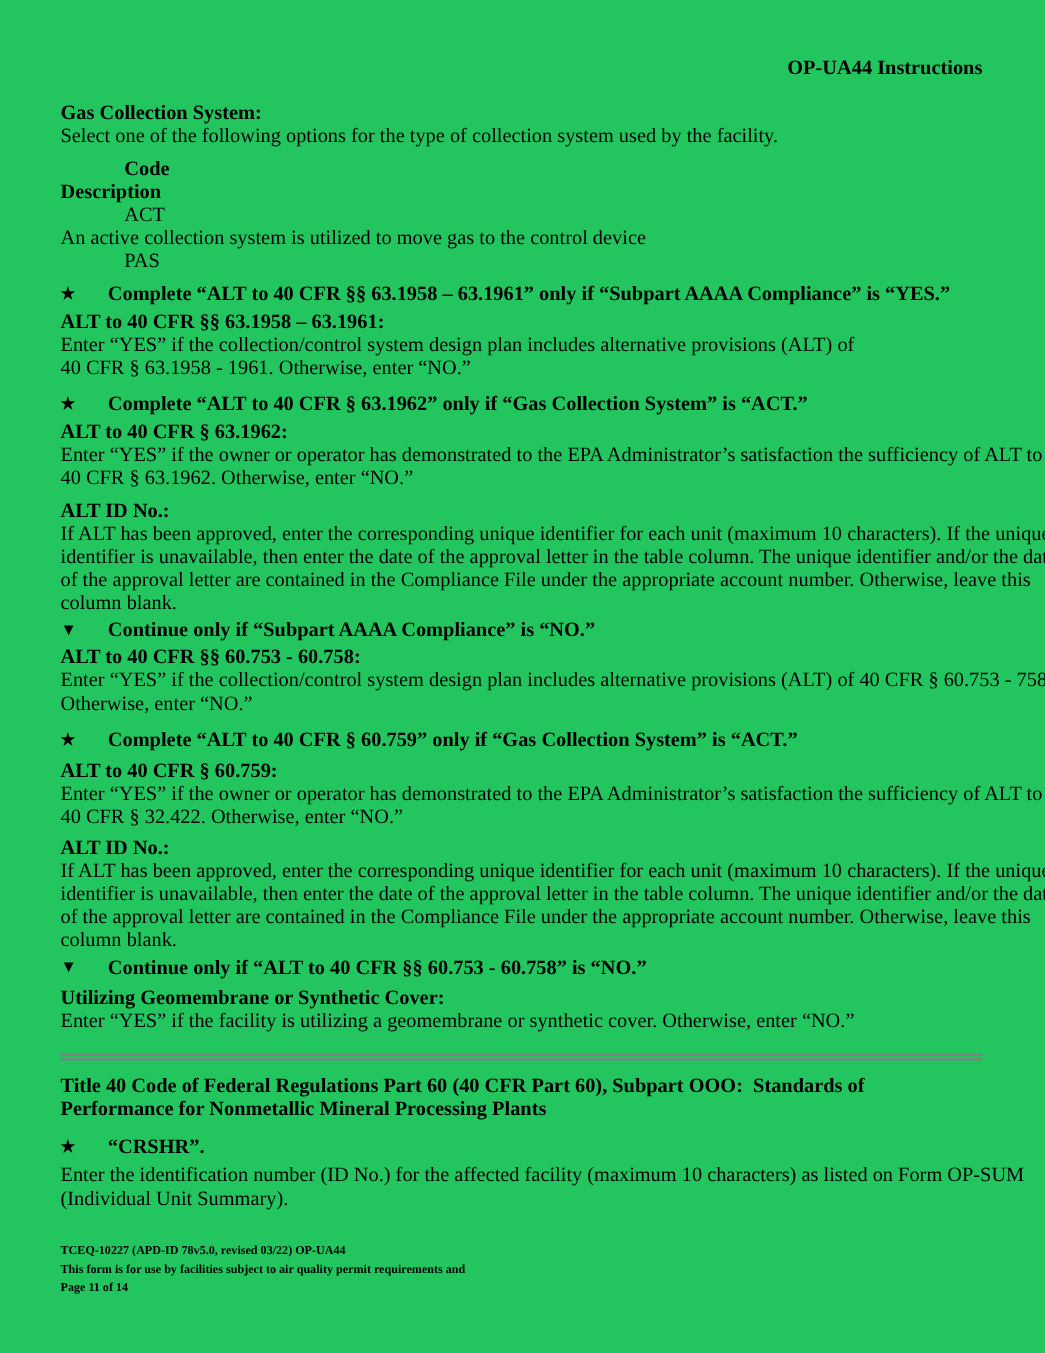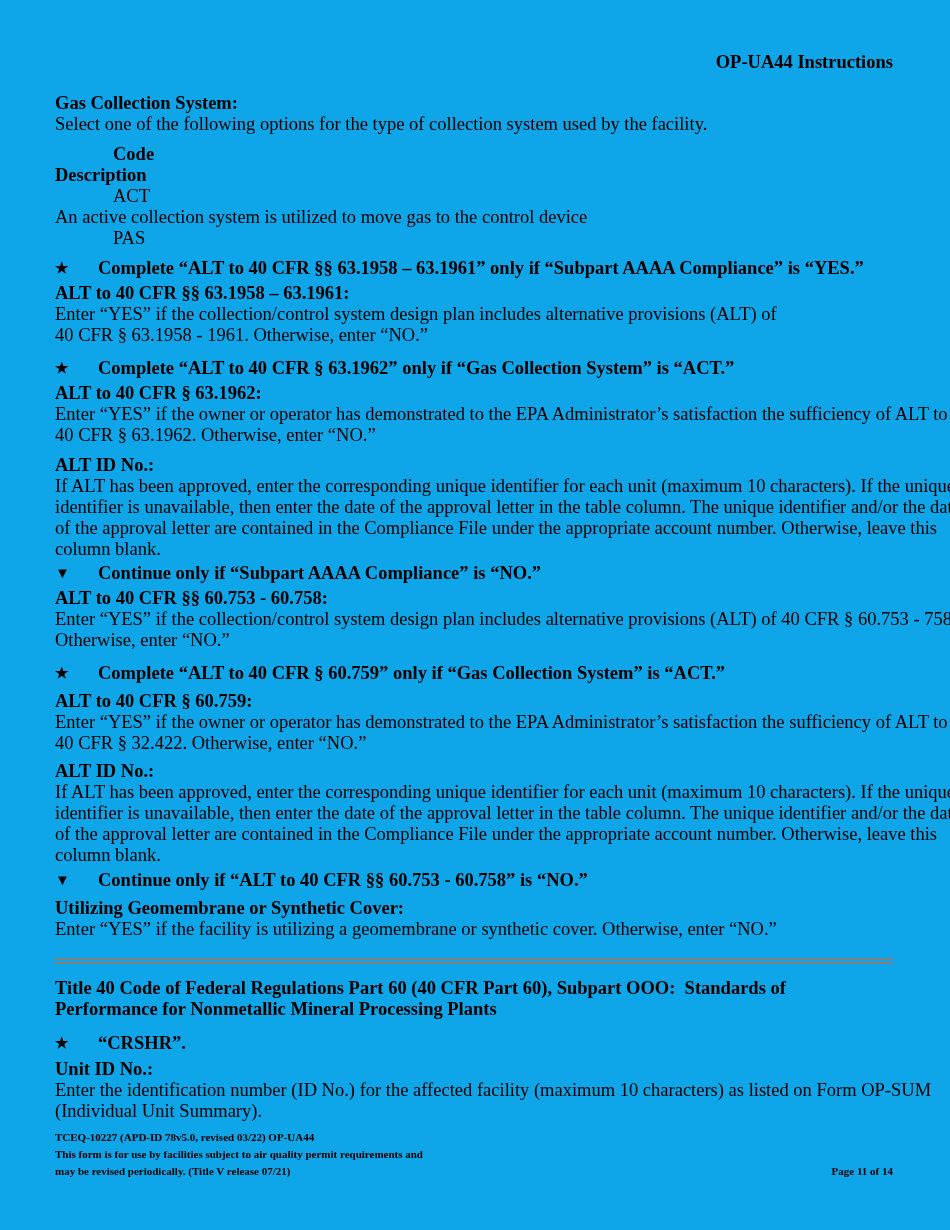--- a/index.html
+++ b/index.html
@@ -1,21 +1,21 @@
 <!DOCTYPE html>
 <html><head>
 <meta charset="utf-8">
 <style>
   html, body { margin: 0; padding: 0; background: #e8e8e8; }
   .page {
     position: relative;
     width: 950px;
     height: 1230px;
     margin: 0 auto;
-    background: #0ea5e9;
+    background: #22c55e;
     font-family: "Liberation Serif", serif;
     font-size: 18.5px;
     line-height: 21px;
     color: #000;
     overflow: hidden;
   }
   .content { padding: 0 57px 0 55px; }
   .header { text-align: right; margin-top: 52px; font-weight: bold; }
   .line { white-space: pre; }
   .bold { font-weight: bold; }
@@ -173,28 +173,26 @@
     </div>
 
     <div class="bullet mt13">
       <span class="marker">★</span>
       <span>
         <span class="line" style="display:block;">“CRSHR”.</span>
       </span>
     </div>
 
     <section class="mt5">
-      <div class="line bold">Unit ID No.:</div>
       <div class="line">Enter the identification number (ID No.) for the affected facility (maximum 10 characters) as listed on Form OP-SUM</div>
       <div class="line">(Individual Unit Summary).</div>
     </section>
 
   </div>
 
   <div class="footer">
     <div class="line">TCEQ-10227 (APD-ID 78v5.0, revised 03/22) OP-UA44</div>
     <div class="line">This form is for use by facilities subject to air quality permit requirements and</div>
     <div class="footer-row">
-      <span class="line">may be revised periodically. (Title V release 07/21)</span>
       <span class="line">Page 11 of 14</span>
     </div>
   </div>
 </div>
 
 </body></html>

